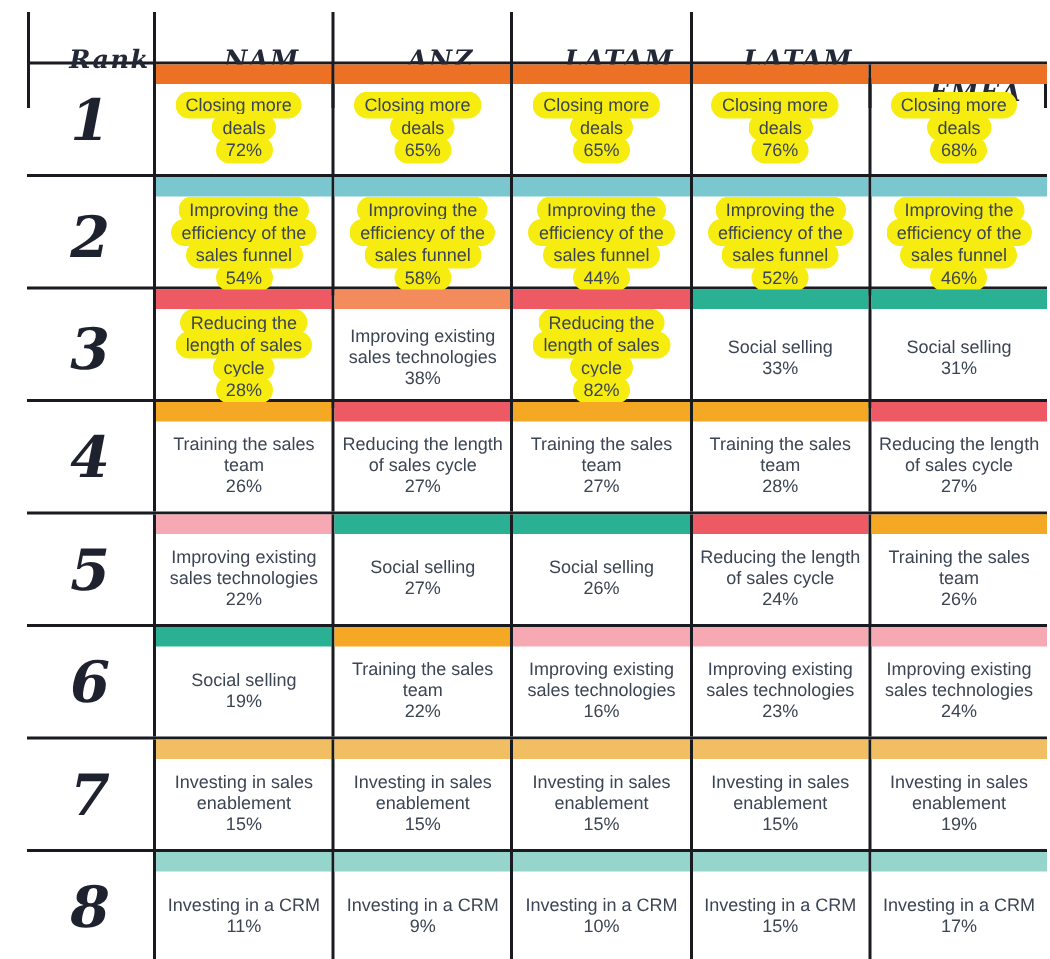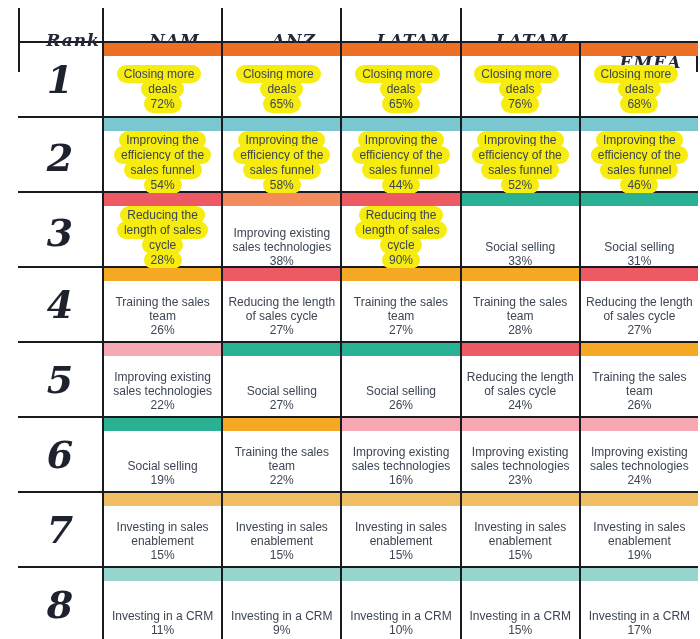--- a/index.html
+++ b/index.html
@@ -58,21 +58,21 @@
   .bar {
     height: 13px;
     flex: 0 0 13px;
     width: 100%;
   }
   .cell-text {
     flex: 1 1 auto;
     display: flex;
     flex-direction: column;
     align-items: center;
-    justify-content: flex-end;
+    justify-content: center;
     text-align: center;
     font-size: 12px;
     line-height: 14px;
     color: #3c4553;
     padding: 2px 3px 4px 3px;
   }
   .label-line, .pct-line { display: block; }
   .label-span, .pct-span { display: inline; }
   .cell.hl .label-span, .cell.hl .pct-span {
     background: var(--hl, #f7ec0f);
@@ -185,21 +185,21 @@
     <div class="bar" style="background: rgb(244, 139, 93);"></div>
     <div class="cell-text">
       <span class="label-line"><span class="label-span">Improving existing sales technologies</span></span>
       <span class="pct-line"><span class="pct-span">38%</span></span>
     </div>
   </div>
         <div class="cell hl">
     <div class="bar" style="background: rgb(238, 90, 100);"></div>
     <div class="cell-text">
       <span class="label-line"><span class="label-span">Reducing the length of sales cycle</span></span>
-      <span class="pct-line"><span class="pct-span">90%</span></span>
+      <span class="pct-line"><span class="pct-span">82%</span></span>
     </div>
   </div>
         <div class="cell">
     <div class="bar" style="background: rgb(42, 177, 147);"></div>
     <div class="cell-text">
       <span class="label-line"><span class="label-span">Social selling</span></span>
       <span class="pct-line"><span class="pct-span">33%</span></span>
     </div>
   </div>
         <div class="cell">

